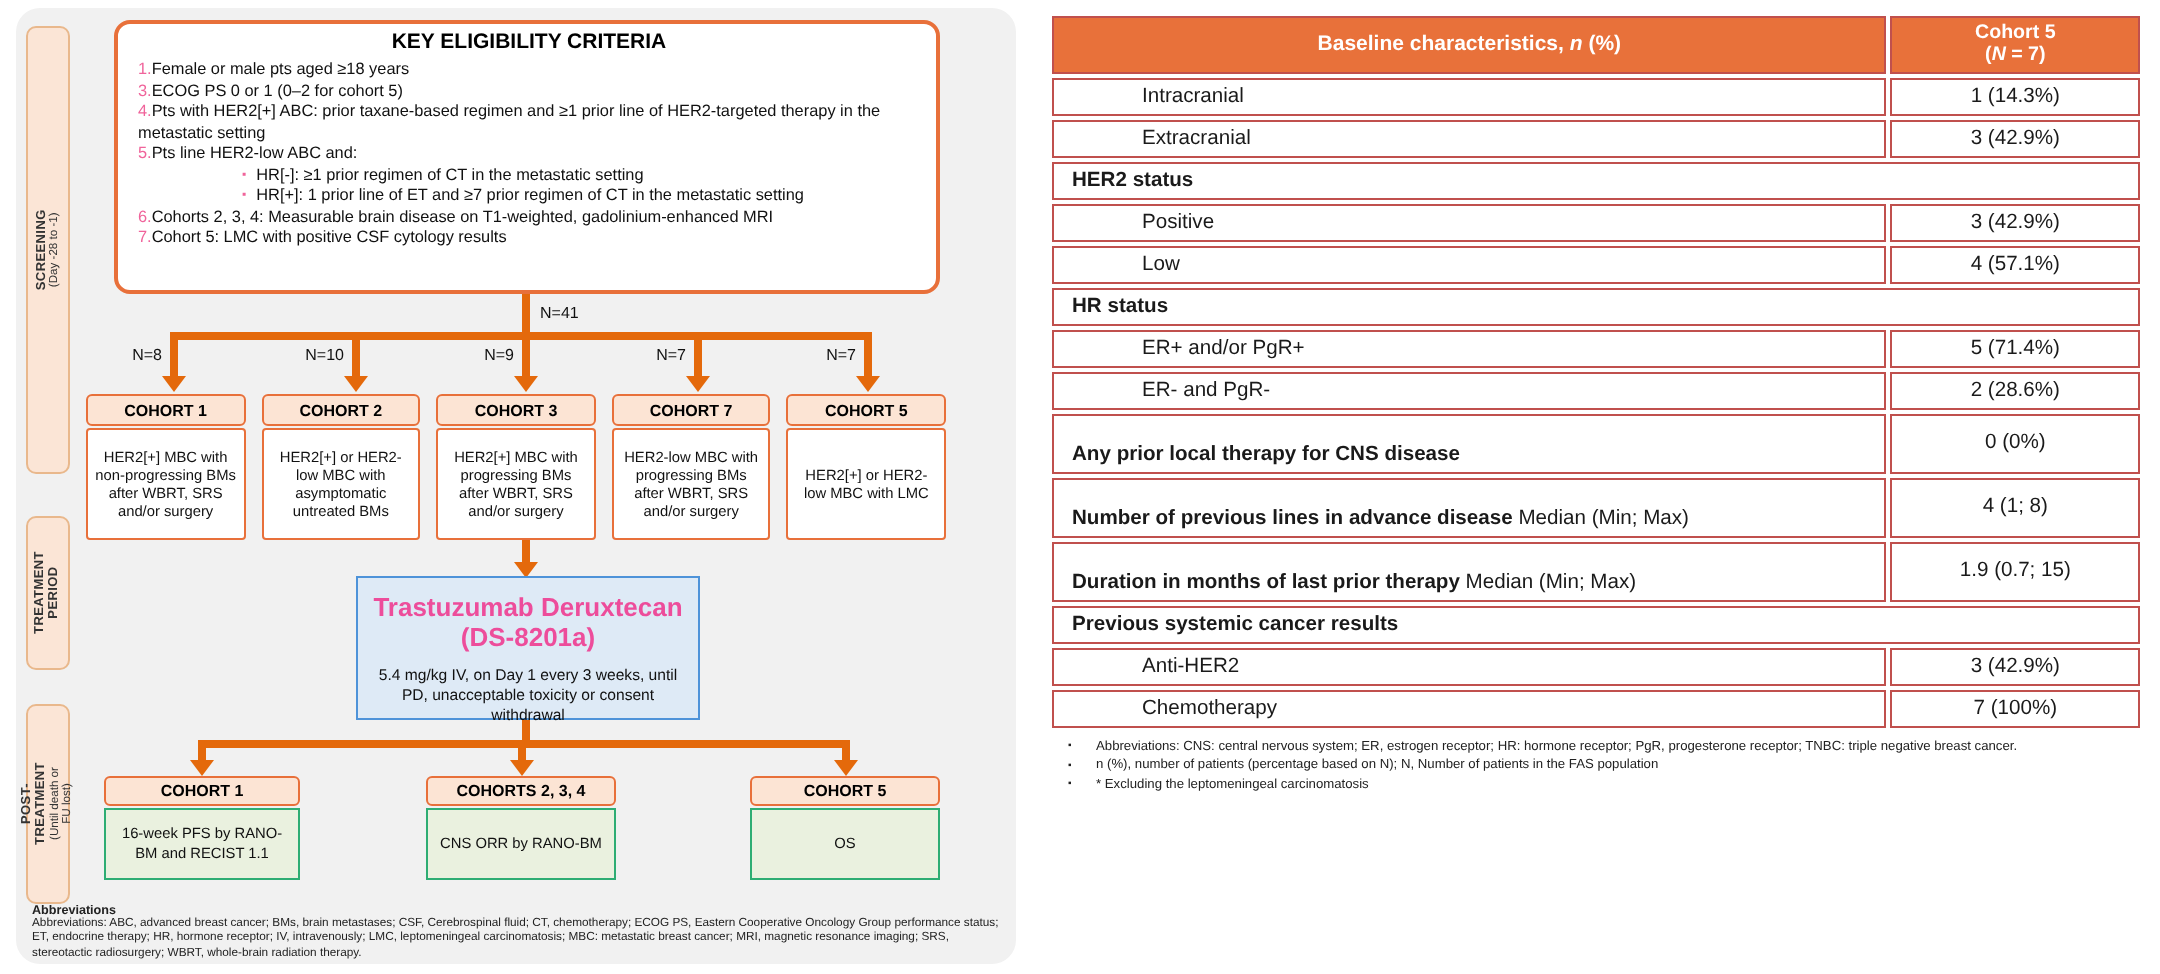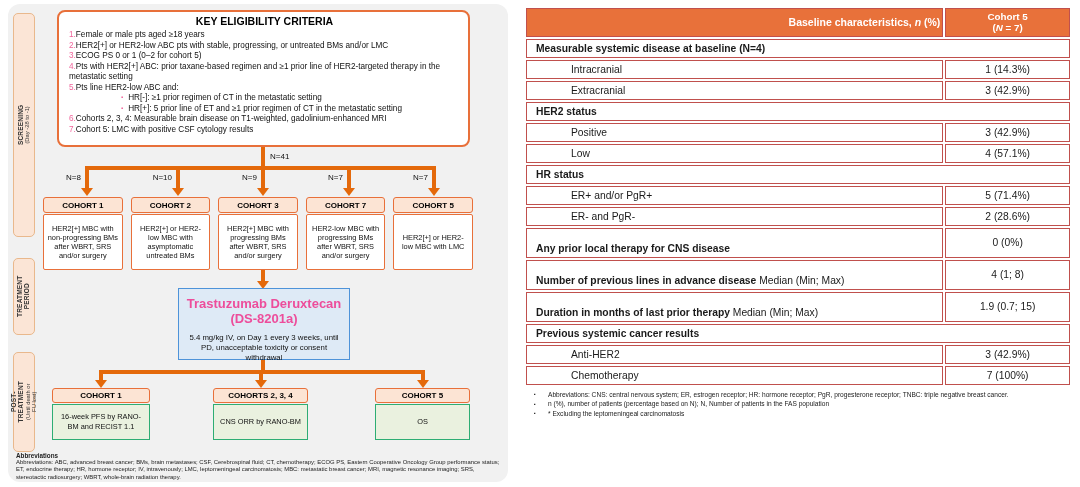--- a/index.html
+++ b/index.html
@@ -50,21 +50,21 @@
   .outcome-body { background:#EAF1DF; border:1.5px solid #2EAD73; margin-top:1px; min-height:36px; display:flex; align-items:center; justify-content:center; text-align:center; font-size:7.4px; line-height:1.3; padding:2px 3px; color:#111; }
 
   .abbr-block { position:absolute; left:8px; top:448px; width:484px; color:#222; }
   .abbr-title { font-weight:bold; font-size:6.3px; }
   .abbr-text { font-size:5.9px; line-height:1.25; }
 
   
   .right-panel { position:absolute; left:524px; top:6px; width:548px; }
   table.baseline { width:100%; border-collapse:separate; border-spacing:2px; }
   table.baseline th, table.baseline td { border:1px solid #C0504D; }
-  th.th1 { width:77%; background:#E8713A; color:#fff; font-weight:bold; font-size:10.5px; text-align:right; padding:4px 2px; }
+  th.th1 { width:77%; background:#E8713A; color:#fff; font-weight:bold; font-size:10.5px; text-align:center; padding:4px 2px; }
   th.th2 { background:#E8713A; color:#fff; font-weight:bold; font-size:9.8px; text-align:center; line-height:1.15; padding:2px; }
   td { font-size:10.3px; background:#fff; height:19px; vertical-align:middle; }
   td.section { font-weight:bold; padding:3px 6px 3px 9px; }
   td.itemcell { padding:3px 6px 3px 44px; }
   td.boldcell { padding:14px 6px 3px 9px; }
   td.boldcell .b { font-weight:bold; }
   td.val { text-align:center; padding:3px 2px; }
 
   .footnotes { margin-top:3px; padding-left:10px; }
   .fn-line { display:flex; font-size:6.6px; color:#222; line-height:1.45; }
@@ -91,26 +91,25 @@
     <div class="phase" id="phase-post">
       <div class="phase-inner">
         <div class="phase-label">POST-TREATMENT</div>
         <div class="phase-sub">(Until death or FU lost)</div>
       </div>
     </div>
 
     <div class="elig-box">
       <div class="elig-title">KEY ELIGIBILITY CRITERIA</div>
       <div class="elig-item"><span class="num">1.</span><span>Female or male pts aged ≥18 years</span></div>
-      <div class="elig-item"><span class="num">2.</span><span>HER2[+] or HER2-low ABC pts with stable, progressing, or untreated BMs and/or LMC</span></div>
       <div class="elig-item"><span class="num">3.</span><span>ECOG PS 0 or 1 (0–2 for cohort 5)</span></div>
       <div class="elig-item"><span class="num">4.</span><span>Pts with HER2[+] ABC: prior taxane-based regimen and ≥1 prior line of HER2-targeted therapy in the metastatic setting</span></div>
       <div class="elig-item"><span class="num">5.</span><span>Pts line HER2-low ABC and:</span></div>
       <div class="elig-sub"><span class="bullet">▪</span><span>HR[-]: ≥1 prior regimen of CT in the metastatic setting</span></div>
-      <div class="elig-sub"><span class="bullet">▪</span><span>HR[+]: 5 prior line of ET and ≥1 prior regimen of CT in the metastatic setting</span></div>
+      <div class="elig-sub"><span class="bullet">▪</span><span>HR[+]: 1 prior line of ET and ≥7 prior regimen of CT in the metastatic setting</span></div>
       <div class="elig-item"><span class="num">6.</span><span>Cohorts 2, 3, 4: Measurable brain disease on T1-weighted, gadolinium-enhanced MRI</span></div>
       <div class="elig-item"><span class="num">7.</span><span>Cohort 5: LMC with positive CSF cytology results</span></div>
     </div>
 
     <div class="oline" style="left:253px; top:143px; width:4px; height:23px;"></div>
     <div class="nlabel" style="left:262px; top:148px;">N=41</div>
     <div class="oline" style="left:77px; top:162px; width:351px; height:4px; border-radius:2px;"></div>
 
     <div class="oline" style="left:76.5px; top:162px; width:4px; height:22px;"></div>
     <div class="ahead" style="left:72.5px; top:184px;"></div>
@@ -193,23 +192,20 @@
       <thead>
         <tr>
           <th class="th1"><span>Baseline characteristics,  </span><i>n</i><span> (%)</span></th>
           <th class="th2">
             <div>Cohort 5</div>
             <div><span>(</span><i>N</i><span> = 7)</span></div>
           </th>
         </tr>
       </thead>
       <tbody>
-        <tr>
-            <td class="section" colspan="2">Measurable systemic disease at baseline (N=4)</td>
-          </tr>
         <tr>
             <td class="itemcell">Intracranial</td>
             <td class="val">1 (14.3%)</td>
           </tr>
         <tr>
             <td class="itemcell">Extracranial</td>
             <td class="val">3 (42.9%)</td>
           </tr>
         <tr>
             <td class="section" colspan="2">HER2 status</td>

